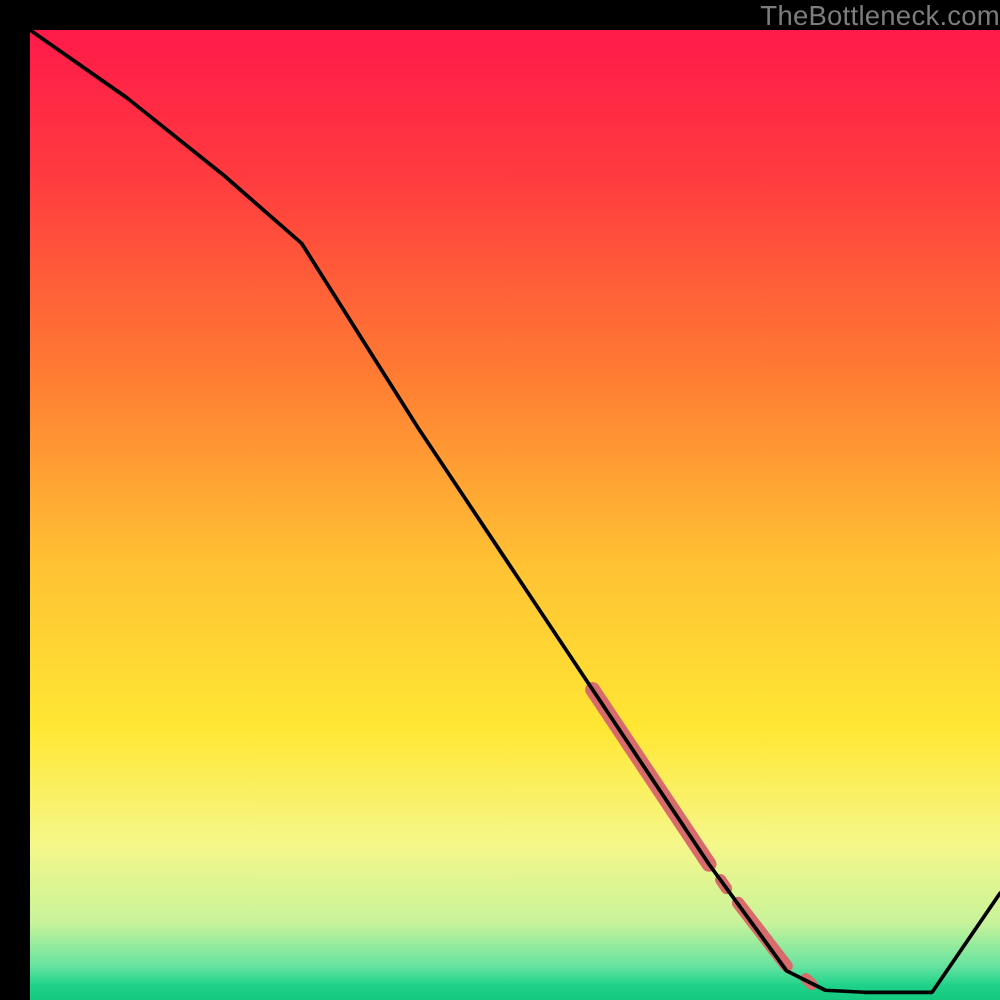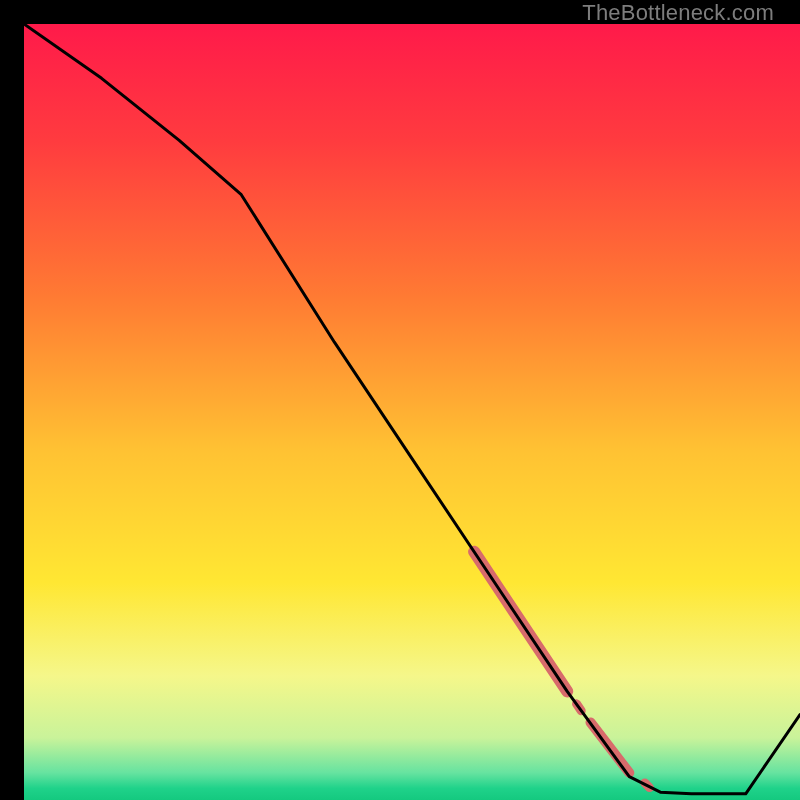--- a/index.html
+++ b/index.html
@@ -15,21 +15,21 @@
   .plot {
     position: absolute;
     left: 12px;
     top: 12px;
     width: 776px;
     height: 776px;
   }
   .watermark {
     position: absolute;
     top: 0px;
-    right: 26px;
+    right: 0;
     font-family: Arial, Helvetica, sans-serif;
     font-size: 22px;
     color: #7d7d7d;
     font-weight: 500;
     letter-spacing: 0.2px;
   }
 </style>
 </head>
 <body>
 

